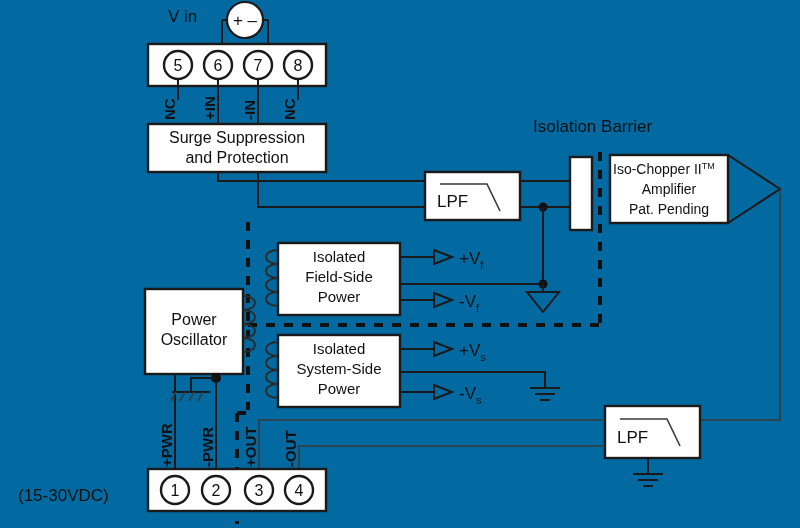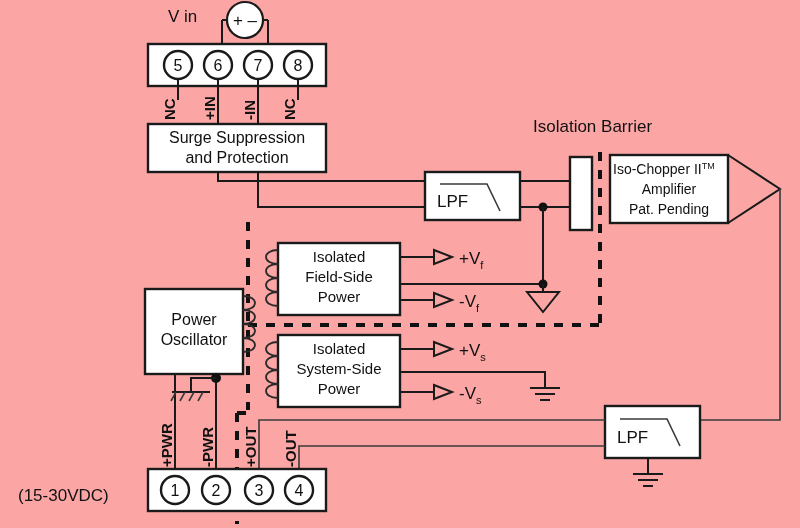--- a/index.html
+++ b/index.html
@@ -1,17 +1,17 @@
 <!DOCTYPE html>
 <html><head>
 <meta charset="utf-8">
 <style>
   html,body{margin:0;padding:0;background:#ffffff;}
   #page{
-    position:relative;width:800px;height:528px;background:#fca5a5;
+    position:relative;width:800px;height:528px;background:#0369a1;
     font-family:"Liberation Sans","DejaVu Sans",sans-serif;
     overflow:hidden;
   }
   svg{display:block;}
   .wire{stroke:#1a1a1a;stroke-width:2;fill:none;}
   .wire-thin{stroke:#3a3a3a;stroke-width:1.6;fill:none;}
   .box{fill:#ffffff;stroke:#1a1a1a;stroke-width:2.4;}
   .dash{stroke:#111111;stroke-width:4;fill:none;stroke-dasharray:9 9;stroke-linecap:butt;}
   .coil{stroke:#2a2a2a;stroke-width:1.8;fill:none;}
   .lbl{font-family:"Liberation Sans","DejaVu Sans",sans-serif;fill:#111111;}

